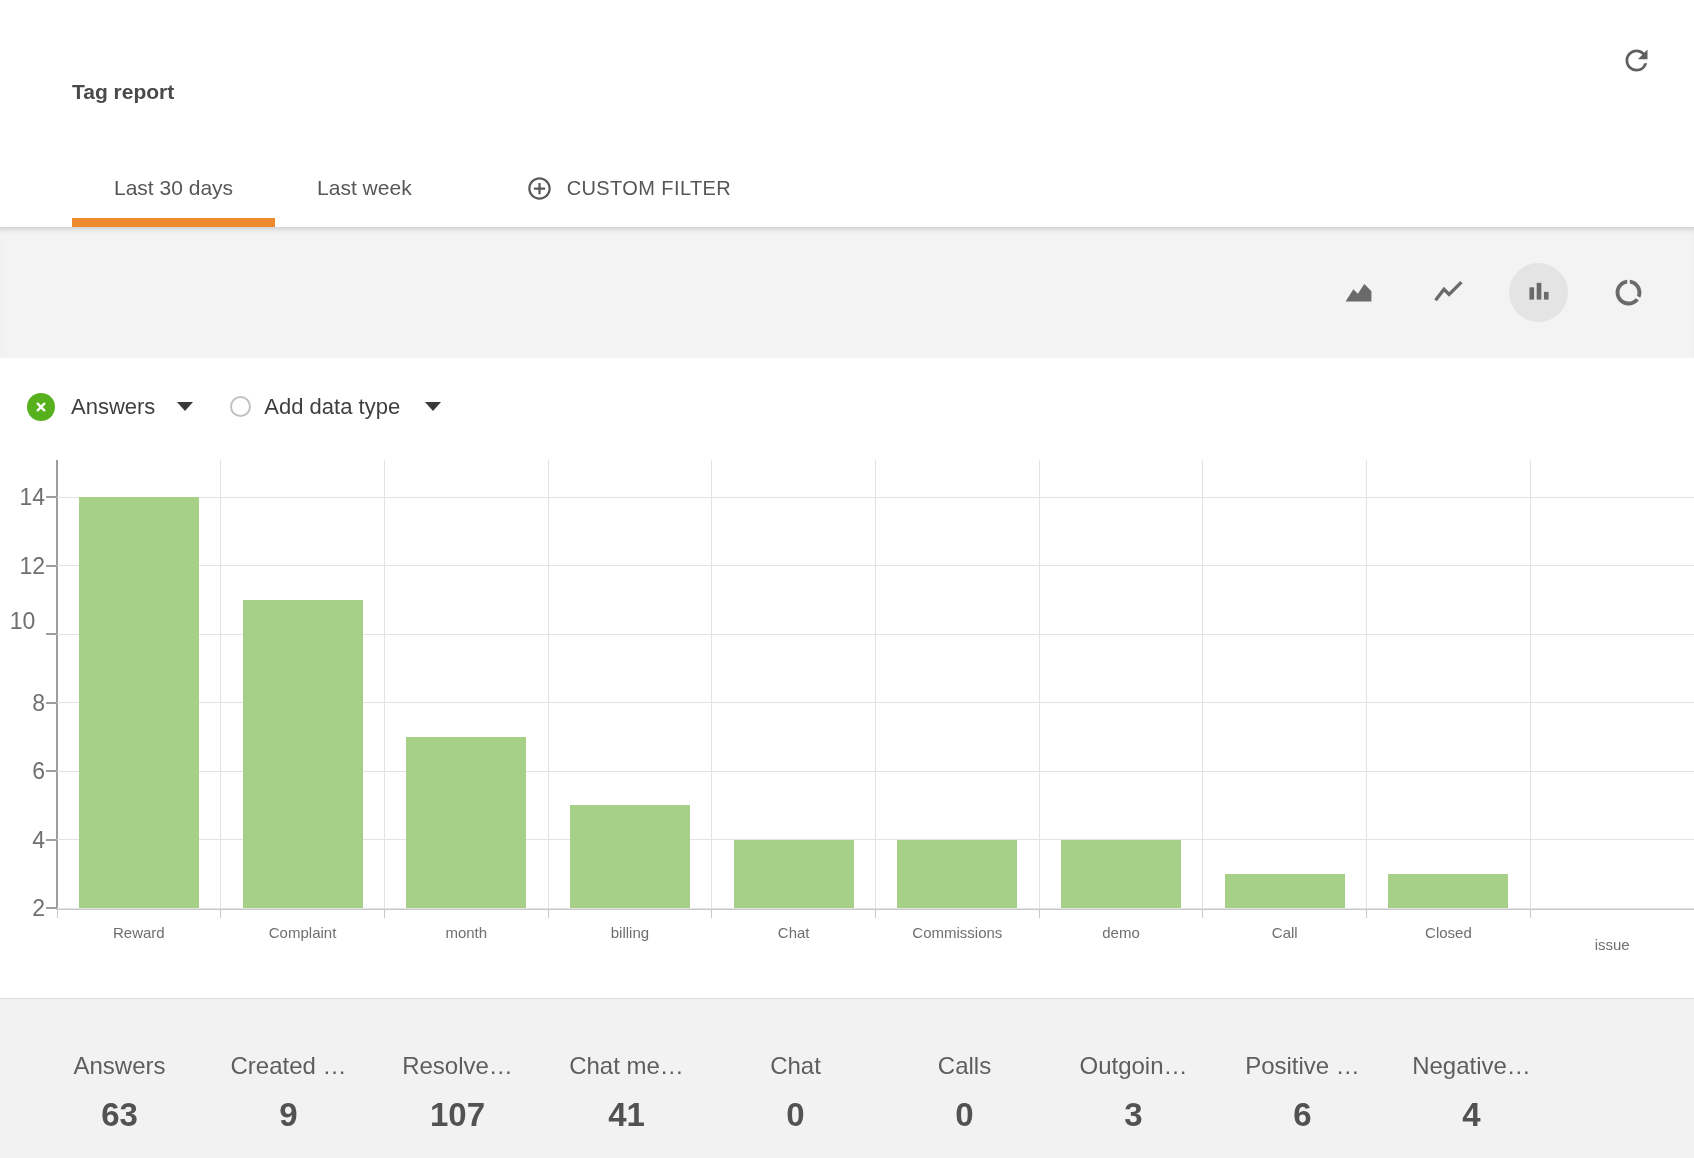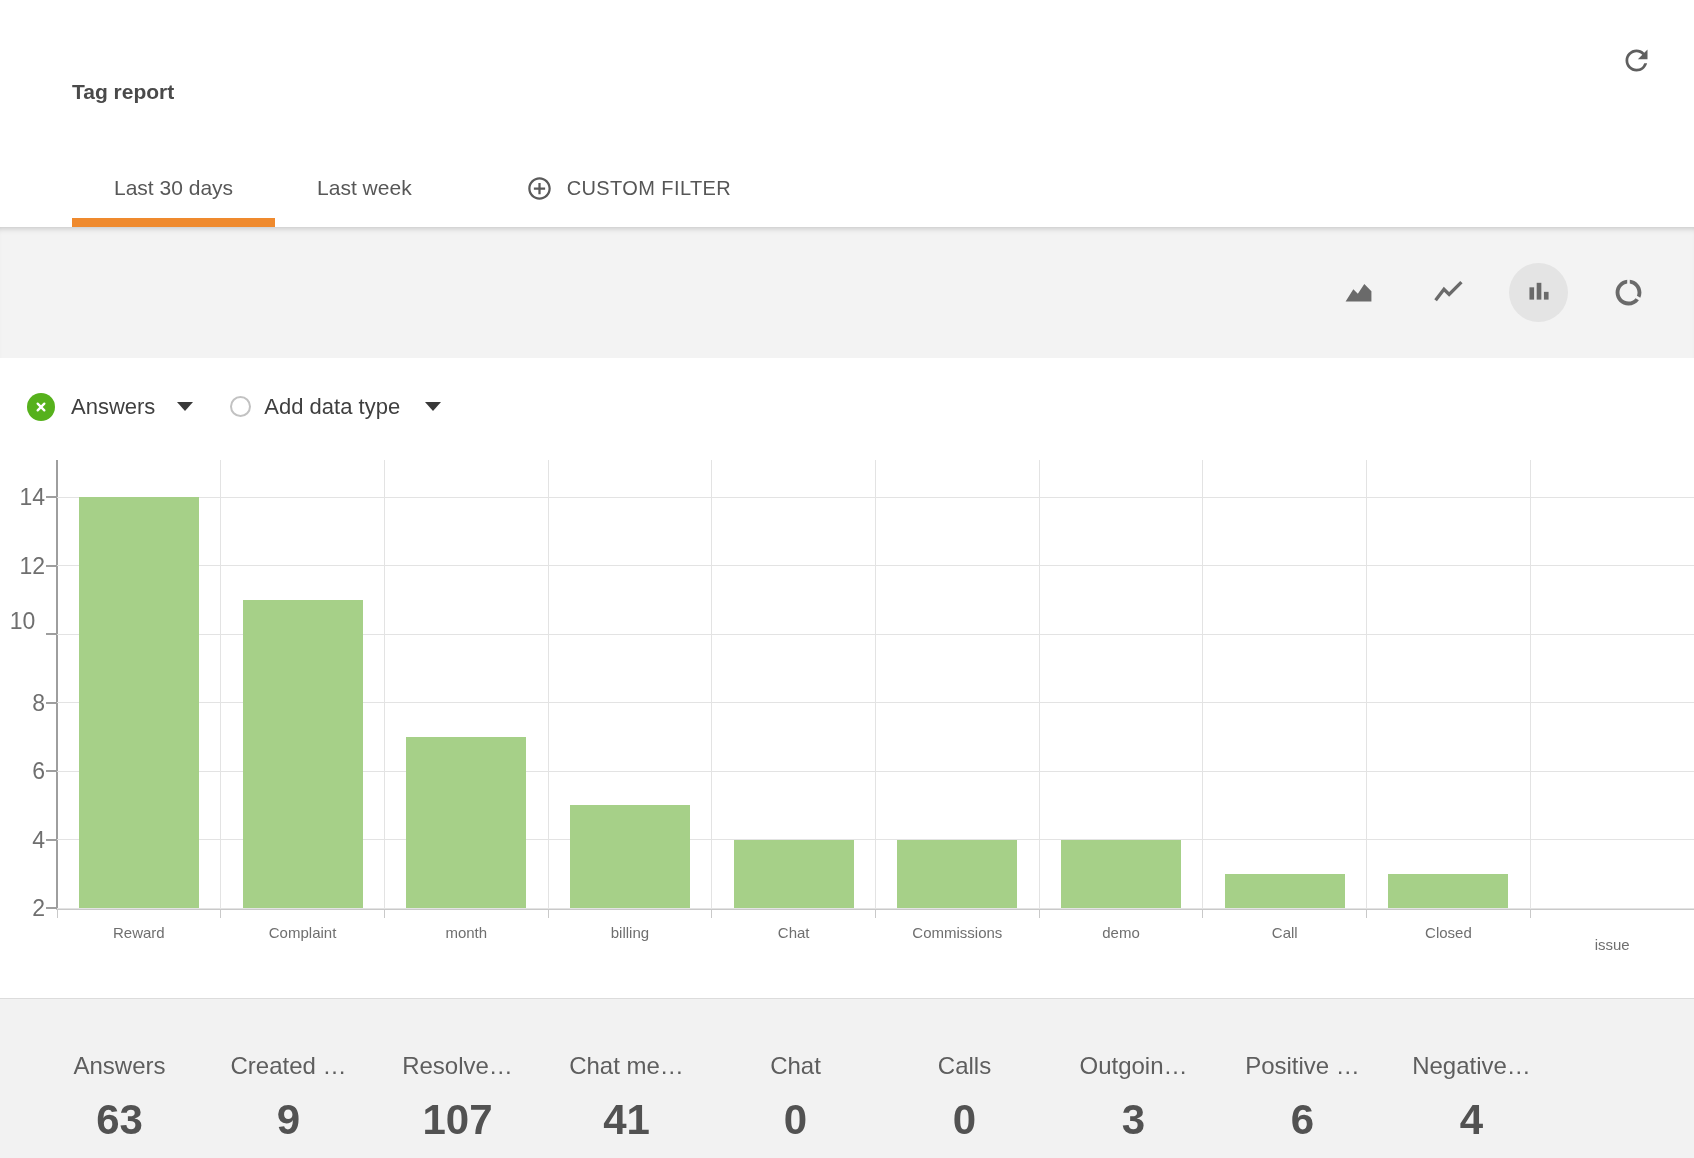--- a/index.html
+++ b/index.html
@@ -53,21 +53,21 @@
   .x-tick{position:absolute;width:1px;height:8px;top:455px;background:#c9c9c9;}
   .y-axis-label{position:absolute;left:0;width:45px;text-align:right;font-size:23px;color:#6f6f6f;transform:translateY(-50%);}
   .x-axis-label{position:absolute;top:469px;font-size:15px;color:#6f6f6f;transform:translateX(-50%);white-space:nowrap;}
   .bar{position:absolute;width:120px;background:#a6d088;cursor:pointer;}
 
   
   .stats{height:160px;flex:none;background:#f2f2f2;border-top:1px solid #dcdcdc;box-sizing:border-box;
     display:grid;grid-template-columns:repeat(9,169px);padding:53px 0 0 35px;}
   .stat{text-align:center;}
   .stat-label{font-size:24px;color:#5e5e5e;white-space:nowrap;}
-  .stat-value{font-size:42px;font-weight:bold;color:#525252;margin-top:16px;}
+  .stat-value{font-size:33px;font-weight:bold;color:#525252;margin-top:16px;}
 </style>
 </head>
 <body>
 
 <div class="page">
 
   <div class="header">
     <h1 class="page-title">Tag report</h1>
     <button class="refresh-btn" title="">
       <svg viewBox="0 0 24 24">

